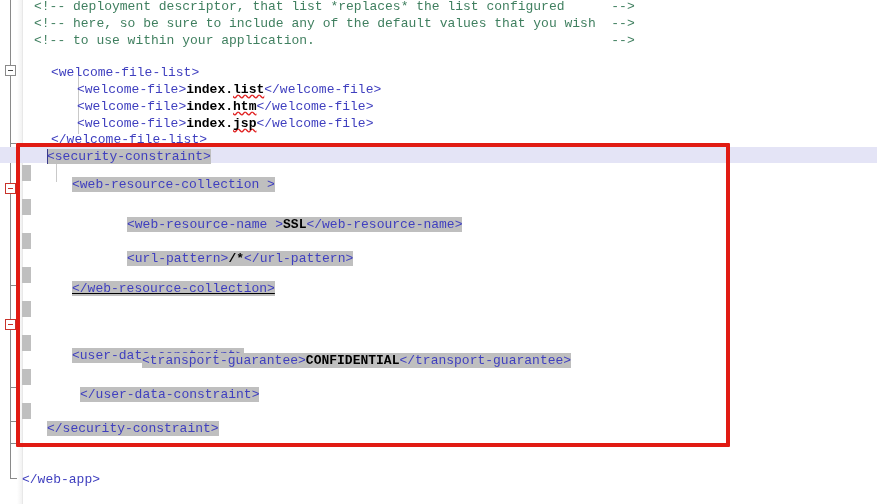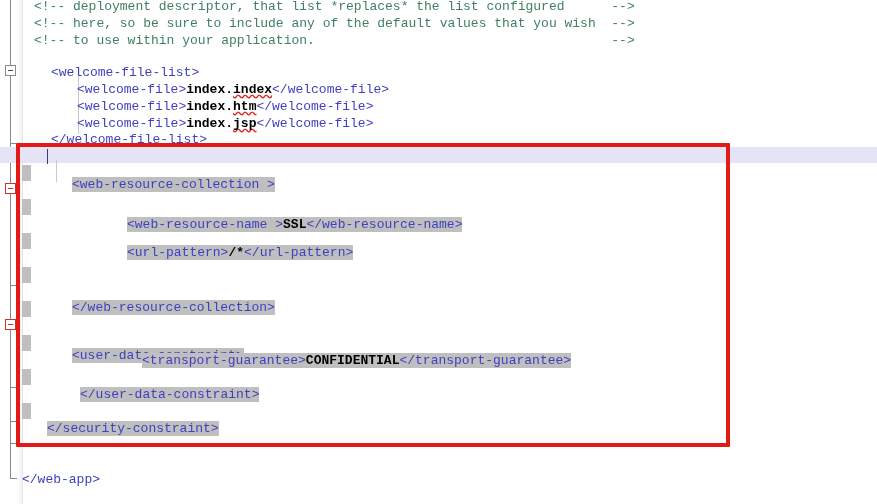--- a/index.html
+++ b/index.html
@@ -178,33 +178,33 @@
     <div id="guides">
         <div class="guide" style="left: 56px; top: 74px; height: 60px;"></div>
         <div class="guide" style="left: 34px; top: 160px; height: 22px;"></div>
       </div>
     <div id="lines">
         <div class="line" style="top: -2px; left: 0px;"><span style="display: inline-block; width: 12px;"></span><span class="comment">&lt;!-- deployment descriptor, that list *replaces* the list configured      --&gt;</span></div>
         <div class="line" style="top: 15px; left: 0px;"><span style="display: inline-block; width: 12px;"></span><span class="comment">&lt;!-- here, so be sure to include any of the default values that you wish  --&gt;</span></div>
         <div class="line" style="top: 32px; left: 0px;"><span style="display: inline-block; width: 12px;"></span><span class="comment">&lt;!-- to use within your application.                                      --&gt;</span></div>
         <div class="line" style="top: 49px; left: 0px;"><span style="display: inline-block; width: 12px;"></span></div>
         <div class="line" style="top: 64px; left: 0px;"><span style="display: inline-block; width: 29px;"></span><span class="tag">&lt;welcome-file-list&gt;</span></div>
-        <div class="line" style="top: 81px; left: 0px;"><span style="display: inline-block; width: 55px;"></span><span class="tag">&lt;welcome-file&gt;</span><span class="txt">index.</span><span class="txt sq">index</span><span class="tag">&lt;/welcome-file&gt;</span></div>
+        <div class="line" style="top: 81px; left: 0px;"><span style="display: inline-block; width: 55px;"></span><span class="tag">&lt;welcome-file&gt;</span><span class="txt">index.</span><span class="txt sq">list</span><span class="tag">&lt;/welcome-file&gt;</span></div>
         <div class="line" style="top: 98px; left: 0px;"><span style="display: inline-block; width: 55px;"></span><span class="tag">&lt;welcome-file&gt;</span><span class="txt">index.</span><span class="txt sq">htm</span><span class="tag">&lt;/welcome-file&gt;</span></div>
         <div class="line" style="top: 115px; left: 0px; text-align: right;"><span style="display: inline-block; width: 55px;"></span><span class="tag">&lt;welcome-file&gt;</span><span class="txt">index.</span><span class="txt sq">jsp</span><span class="tag">&lt;/welcome-file&gt;</span></div>
         <div class="line" style="top: 131px; left: 0px;"><span style="display: inline-block; width: 29px;"></span><span class="tag">&lt;/welcome-file-list&gt;</span></div>
-        <div class="line" style="top: 148px; left: 0px; position: absolute;"><span style="display: inline-block; width: 25px;"></span><span class="caret" style="left: 25px; top: 1px; position: absolute;"></span></div>
+        <div class="line" style="top: 148px; left: 0px; position: absolute;"><span style="display: inline-block; width: 25px;"></span><span class="tag sel">&lt;security-constraint&gt;</span><span class="caret" style="left: 25px; top: 1px; position: absolute;"></span></div>
         <div class="line" style="top: 165px; left: 0px;"><span style="display: inline-block; width: 0px;"></span><span class="sel" style="display: inline-block; width: 9px; height: 16px; vertical-align: top;"></span></div>
         <div class="line" style="top: 176px; left: 0px;"><span style="display: inline-block; width: 50px;"></span><span class="tag sel">&lt;web-resource-collection &gt;</span></div>
         <div class="line" style="top: 199px; left: 0px;"><span style="display: inline-block; width: 0px;"></span><span class="sel" style="display: inline-block; width: 9px; height: 16px; vertical-align: top;"></span></div>
         <div class="line" style="top: 216px; left: 0px;"><span style="display: inline-block; width: 105px;"></span><span class="tag sel">&lt;web-resource-name &gt;</span><span class="txt sel">SSL</span><span class="tag sel">&lt;/web-resource-name&gt;</span></div>
         <div class="line" style="top: 233px; left: 0px;"><span style="display: inline-block; width: 0px;"></span><span class="sel" style="display: inline-block; width: 9px; height: 16px; vertical-align: top;"></span></div>
-        <div class="line" style="top: 244px; left: 0px;"><span style="display: inline-block; width: 105px;"></span><span class="tag sel">&lt;url-pattern&gt;</span><span class="txt sel">/*</span><span class="tag sel">&lt;/url-pattern&gt;</span></div>
+        <div class="line" style="top: 250px; left: 0px;"><span style="display: inline-block; width: 105px;"></span><span class="tag sel">&lt;url-pattern&gt;</span><span class="txt sel">/*</span><span class="tag sel">&lt;/url-pattern&gt;</span></div>
         <div class="line" style="top: 267px; left: 0px;"><span style="display: inline-block; width: 0px;"></span><span class="sel" style="display: inline-block; width: 9px; height: 16px; vertical-align: top;"></span></div>
-        <div class="line" style="top: 299px; left: 0px;"><span style="display: inline-block; width: 50px;"></span><span class="tag sel">&lt;/web-resource-collection&gt;</span></div>
+        <div class="line" style="top: 280px; left: 0px; text-decoration: underline;"><span style="display: inline-block; width: 50px;"></span><span class="tag sel">&lt;/web-resource-collection&gt;</span></div>
         <div class="line" style="top: 301px; left: 0px;"><span style="display: inline-block; width: 0px;"></span><span class="sel" style="display: inline-block; width: 9px; height: 16px; vertical-align: top;"></span></div>
         <div class="line" style="top: 318px; left: 0px; margin-top: 29px;"><span style="display: inline-block; width: 50px;"></span><span class="tag sel">&lt;user-data-constraint&gt;</span></div>
         <div class="line" style="top: 335px; left: 0px;"><span style="display: inline-block; width: 0px;"></span><span class="sel" style="display: inline-block; width: 9px; height: 16px; vertical-align: top;"></span></div>
         <div class="line" style="top: 352px; left: 15px;"><span style="display: inline-block; width: 105px;"></span><span class="tag sel">&lt;transport-guarantee&gt;</span><span class="txt sel">CONFIDENTIAL</span><span class="tag sel">&lt;/transport-guarantee&gt;</span></div>
         <div class="line" style="top: 369px; left: 0px;"><span style="display: inline-block; width: 0px;"></span><span class="sel" style="display: inline-block; width: 9px; height: 16px; vertical-align: top;"></span></div>
         <div class="line" style="top: 386px; left: 8px;"><span style="display: inline-block; width: 50px;"></span><span class="tag sel">&lt;/user-data-constraint&gt;</span></div>
         <div class="line" style="top: 403px; left: 0px;"><span style="display: inline-block; width: 0px;"></span><span class="sel" style="display: inline-block; width: 9px; height: 16px; vertical-align: top;"></span></div>
         <div class="line" style="top: 420px; left: 0px;"><span style="display: inline-block; width: 25px;"></span><span class="tag sel">&lt;/security-constraint&gt;</span></div>
         <div class="line" style="top: 437px; left: 0px;"><span style="display: inline-block; width: 0px;"></span></div>
         <div class="line" style="top: 454px; left: 0px;"><span style="display: inline-block; width: 0px;"></span></div>

